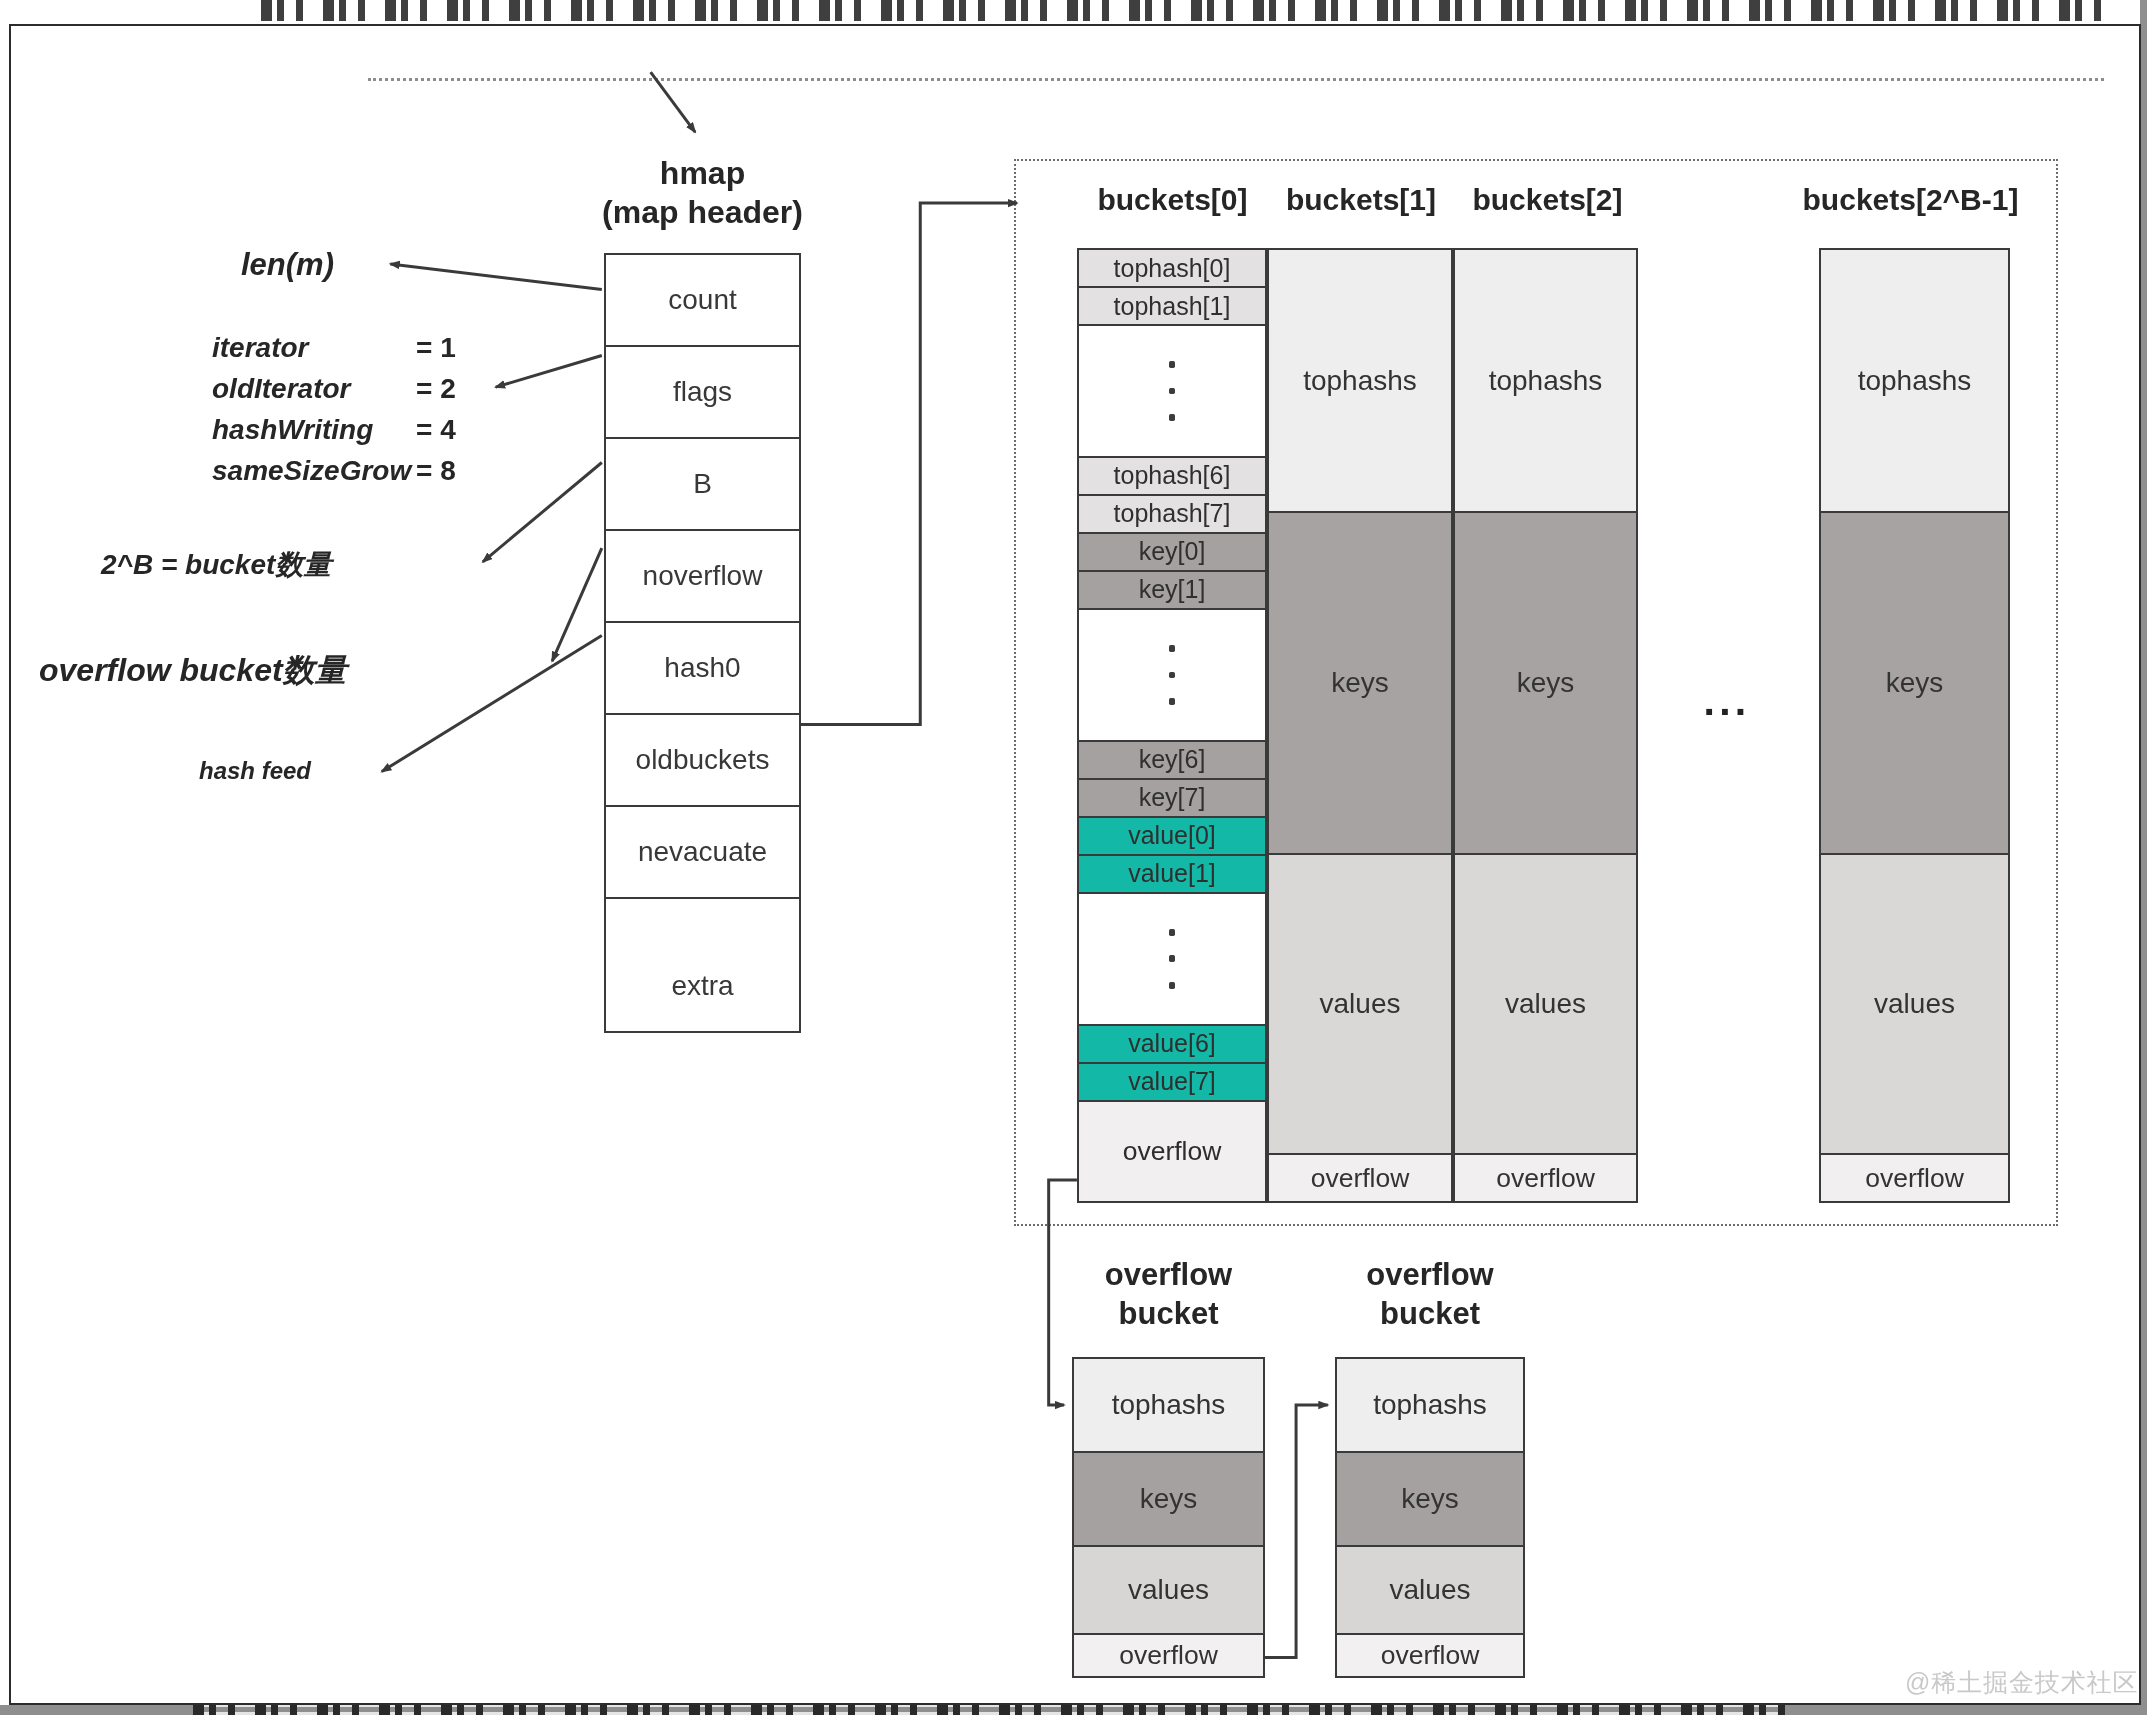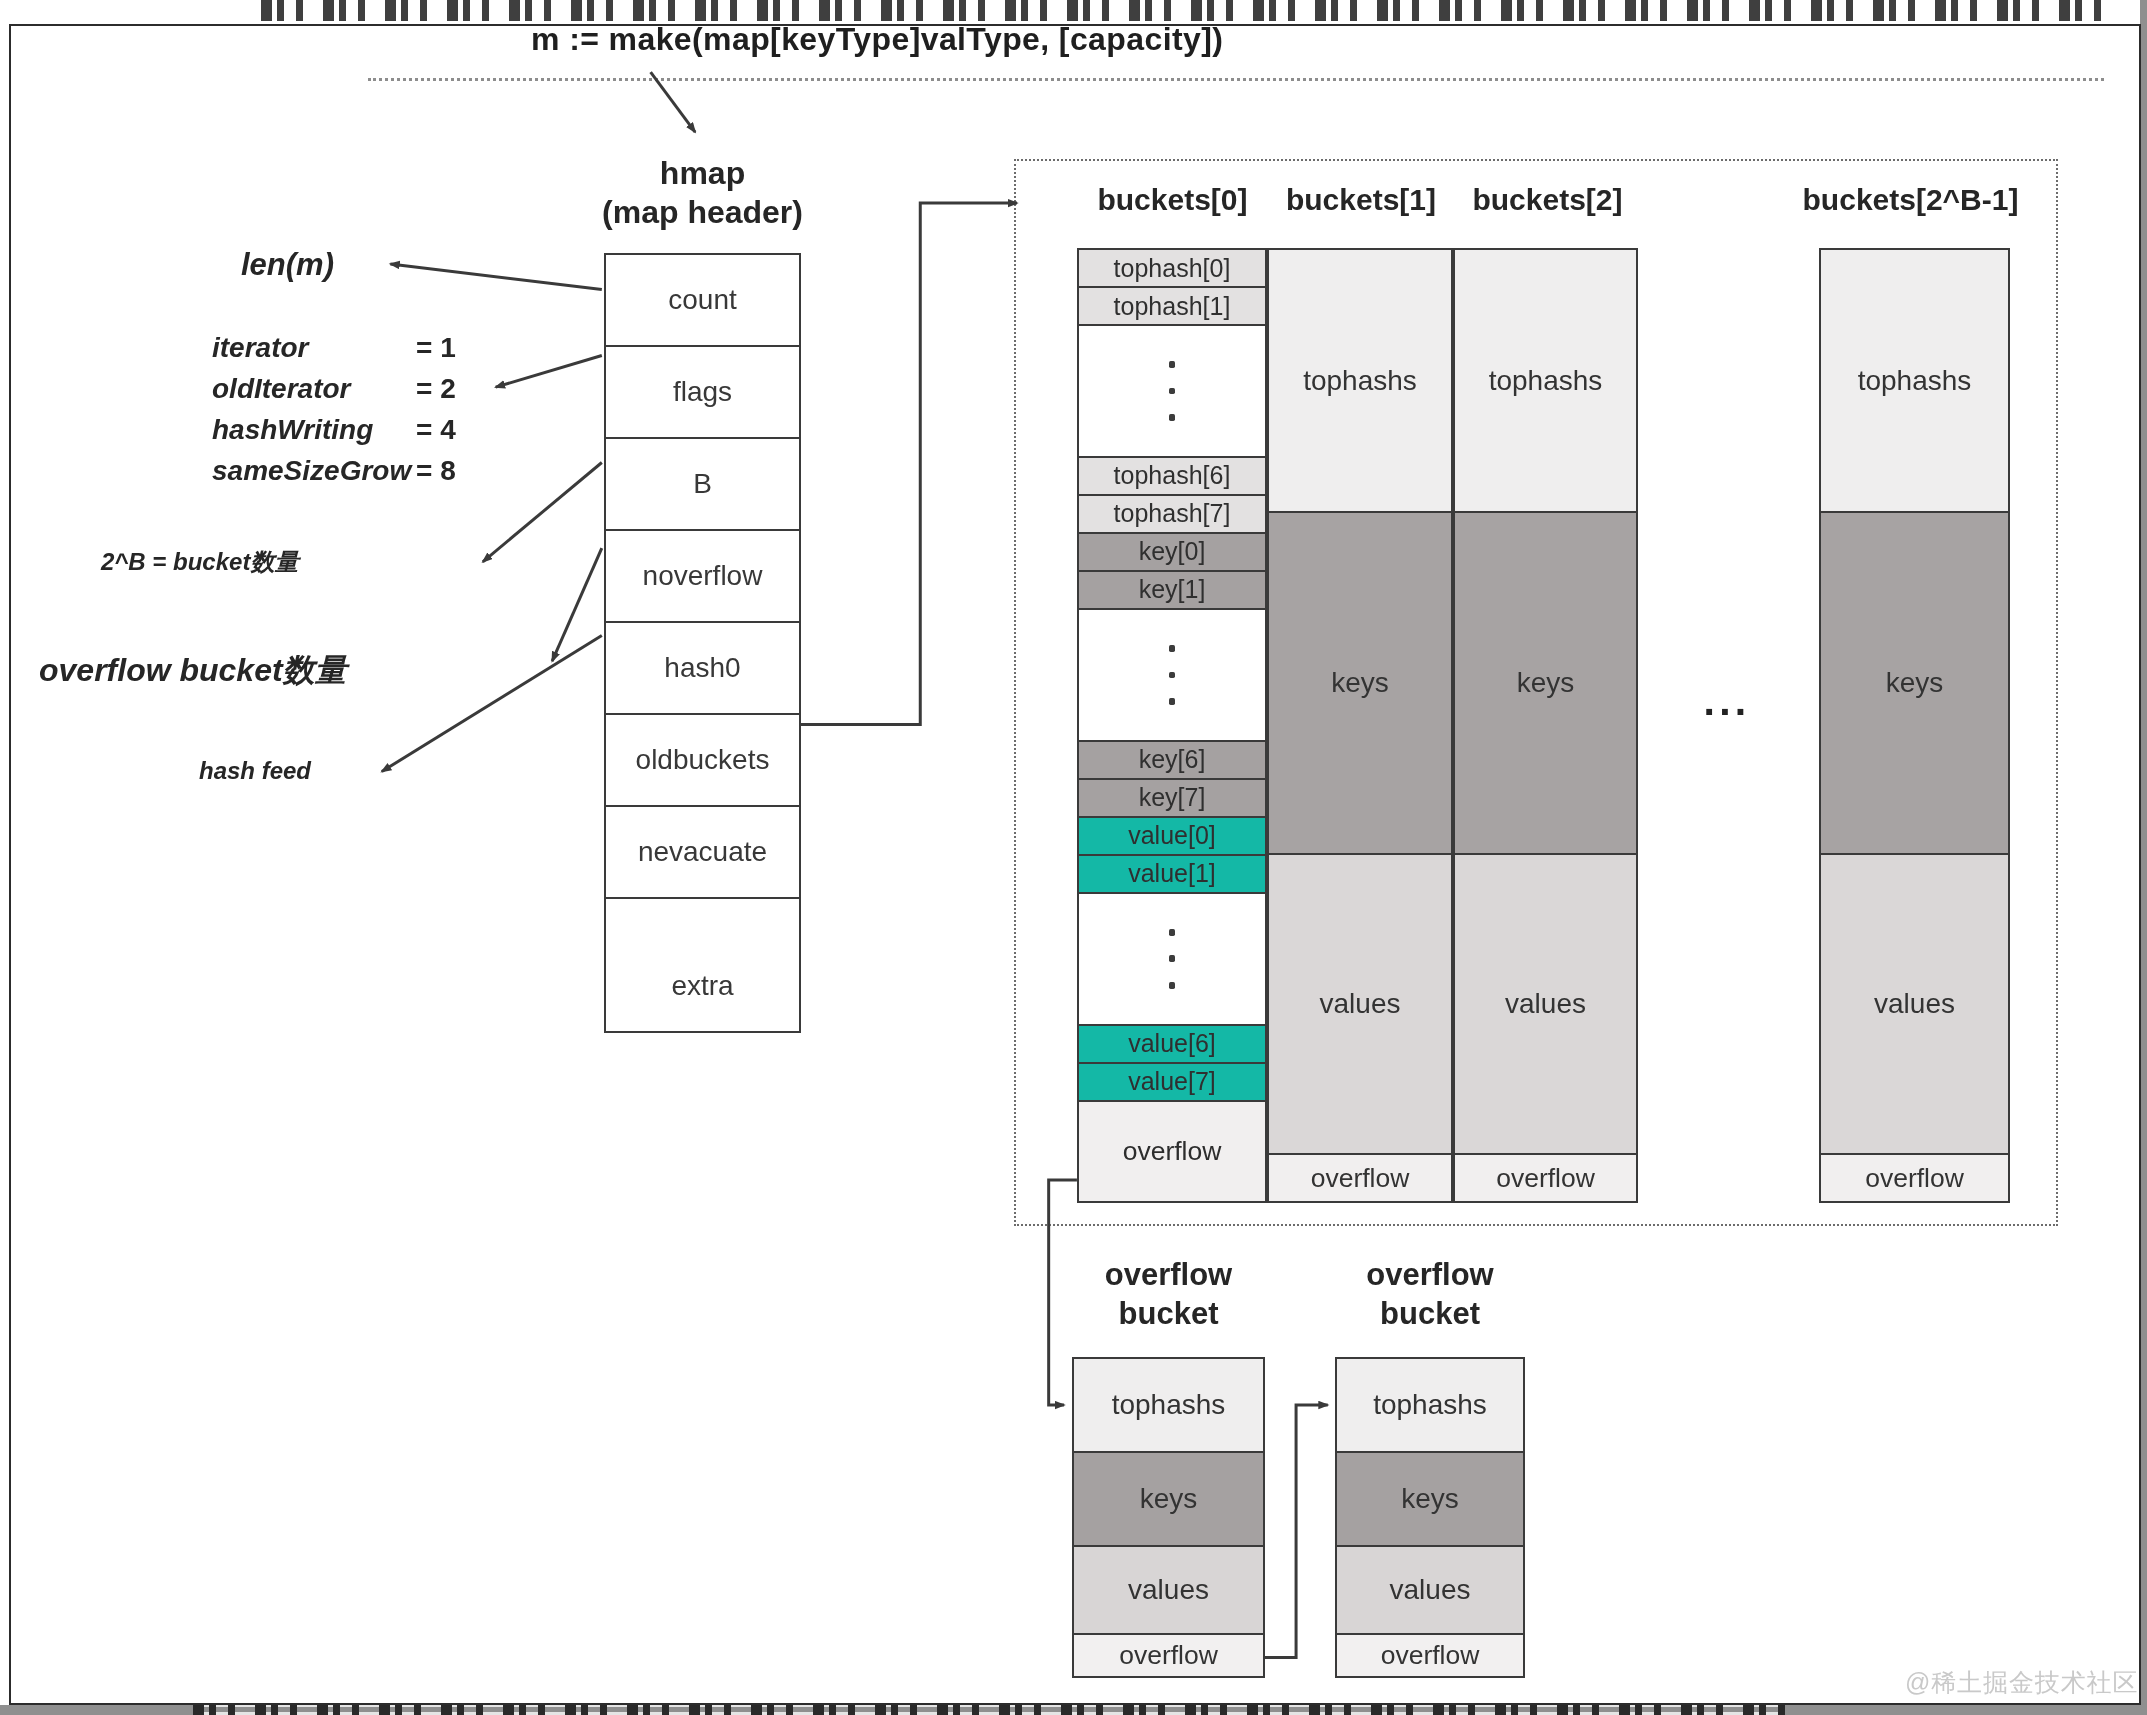--- a/index.html
+++ b/index.html
@@ -27,21 +27,21 @@
 
   .struct { position:absolute; left:604px; top:253px; width:197px; height:780px; border:2.6px solid #3a3a3a; display:flex; flex-direction:column; background:#fff; }
   .struct .row { flex:1; display:flex; align-items:center; justify-content:center; font-size:28px; color:#383838; border-bottom:2.6px solid #3a3a3a; }
   .struct .row:last-child { border-bottom:none;margin-top:42px; }
 
   .note { position:absolute; font-weight:bold; color:#262626; white-space:nowrap;font-style:italic; }
   .note-len { left:241px; top:247px; font-size:31px; }
   .flagblock { position:absolute; left:212px; top:327px; font-weight:bold; font-size:28px; color:#262626; }
   .flagline { display:flex; height:41px; align-items:center; }
   .flagline .fname { width:204px;font-style:italic; }
-  .note-b { left:101px; top:546px; font-size:24px; }
+  .note-b { left:101px; top:546px; font-size:28px; }
   .note-nov { left:39px; top:649px; font-size:32px; }
   .note-hash { left:199px; top:757px; font-size:24px; }
 
   .panel { position:absolute; left:1014px; top:159px; width:1044px; height:1067px; border:2.6px dotted #6c6c6c; }
 
   .bheader { position:absolute; top:183px; text-align:center; font-weight:bold; font-size:30px; color:#262626; white-space:nowrap; }
   .bh0 { left:1082px; width:181px; }
   .bh1 { left:1272px; width:178px; }
   .bh2 { left:1455px; width:185px; }
   .bh3 { left:1782px; width:257px; }
@@ -93,21 +93,20 @@
 <body>
 
 <div class="page">
 
   <div class="clip-band clip-top"></div>
   <div class="edge-right"></div>
   <div class="edge-bottom"></div>
   <div class="clip-band clip-bottom"></div>
   <div class="frame"></div>
 
-  <div class="code-line">m := make(map[keyType]valType, [capacity])</div>
   <div class="dash-line"></div>
 
   <div class="hmap-title">
     <div>hmap</div>
     <div>(map header)</div>
   </div>
   <div class="struct">
     <div class="row">count</div>
     <div class="row">flags</div>
     <div class="row">B</div>

